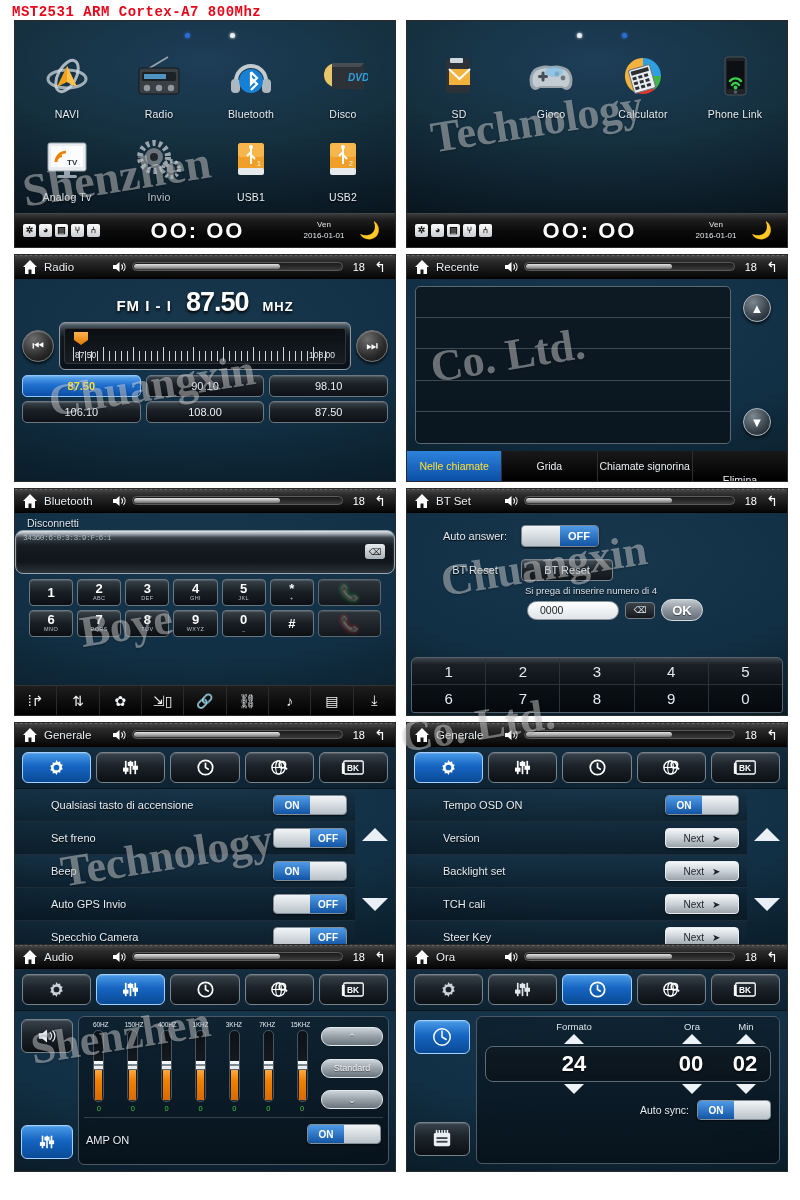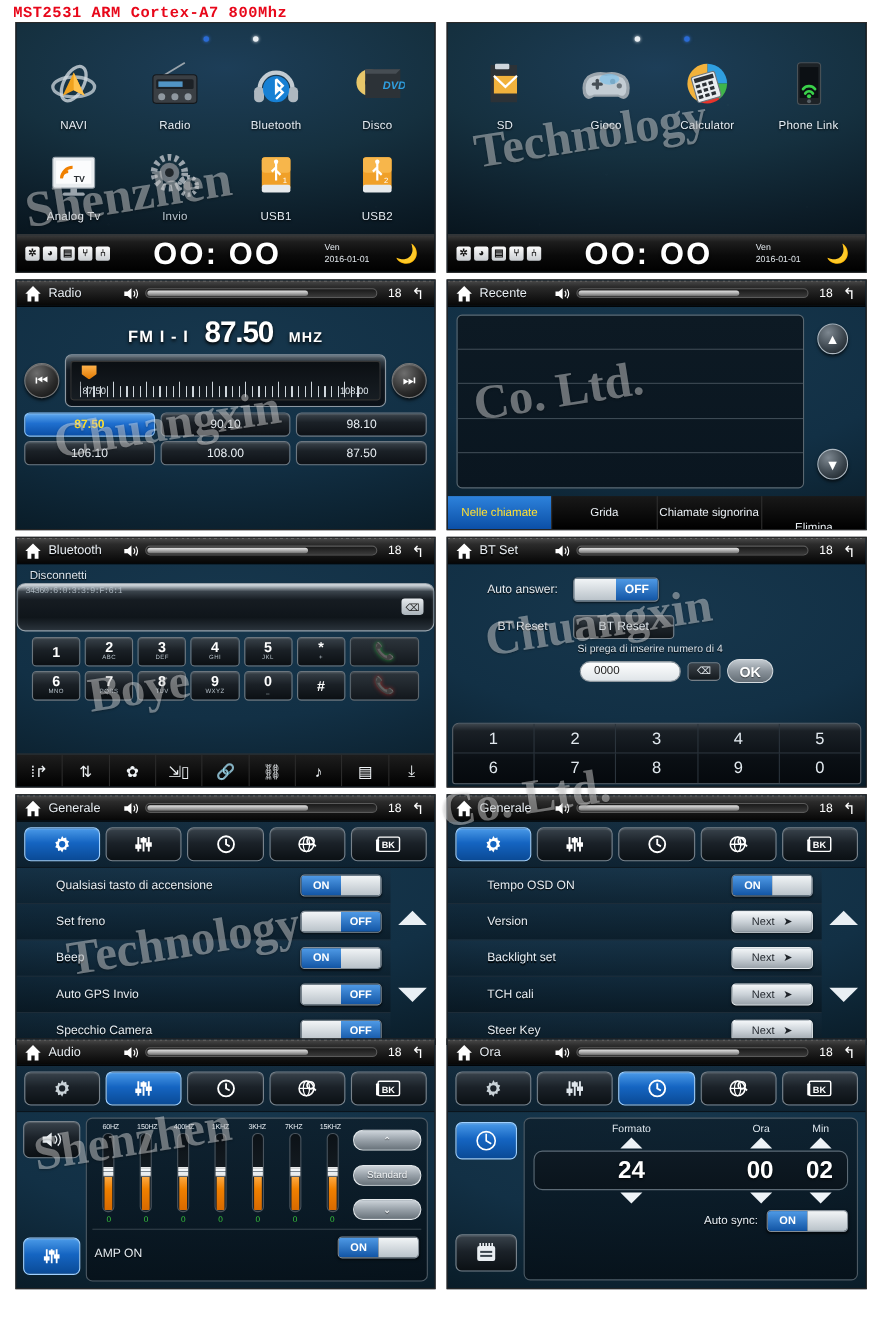--- a/index.html
+++ b/index.html
@@ -76,25 +76,25 @@
     border-top:1px solid #444; display:flex; align-items:center; padding:0 8px;
   }
   .sb-icons{ display:flex; gap:3px; align-items:center; }
   .sb-ic{
     width:13px; height:13px; border-radius:2px;
     background:linear-gradient(#fdfdfd,#c9cdd1);
     display:flex; align-items:center; justify-content:center;
     font-size:9px; color:#111; line-height:1; font-weight:bold;
   }
   .sb-clock{
-    flex:1; text-align:center; color:#fff; font-size:28px; font-weight:bold;
+    flex:1; text-align:center; color:#fff; font-size:22px; font-weight:bold;
     letter-spacing:2px; text-shadow:0 1px 2px #000;
     font-family:"Liberation Sans", sans-serif;
   }
-  .sb-date{ text-align:left; color:#e3e9ee; font-size:8px; line-height:1.35; min-width:58px; }
+  .sb-date{ text-align:center; color:#e3e9ee; font-size:8px; line-height:1.35; min-width:58px; }
   .sb-moon{ width:34px; text-align:center; font-size:17px; color:#ffd23f; }
 
   
   .hdr{
     position:absolute; left:0; right:0; top:0; height:24px;
     background:linear-gradient(#4a4a4a 0%, #2b2b2b 25%, #141414 70%, #060606 100%);
     border-bottom:1px solid #000;
     display:flex; align-items:center; gap:6px; padding:0 6px; z-index:6;
   }
   .hdr:before{

